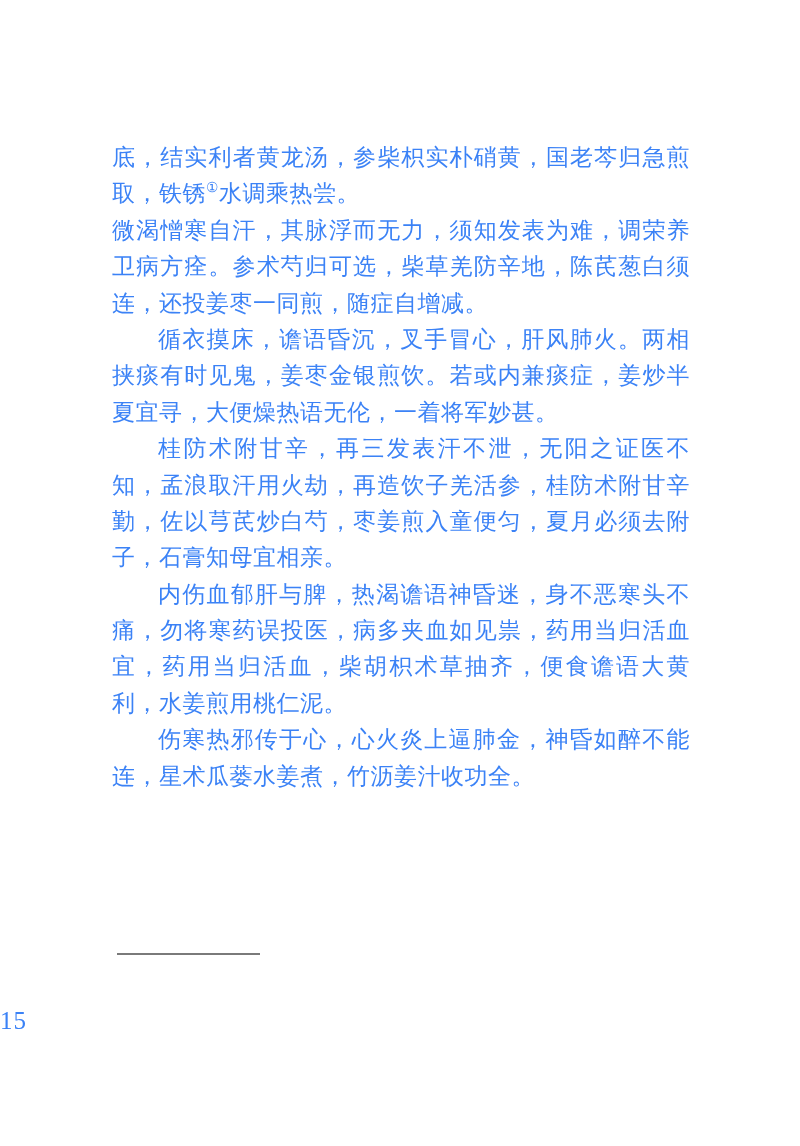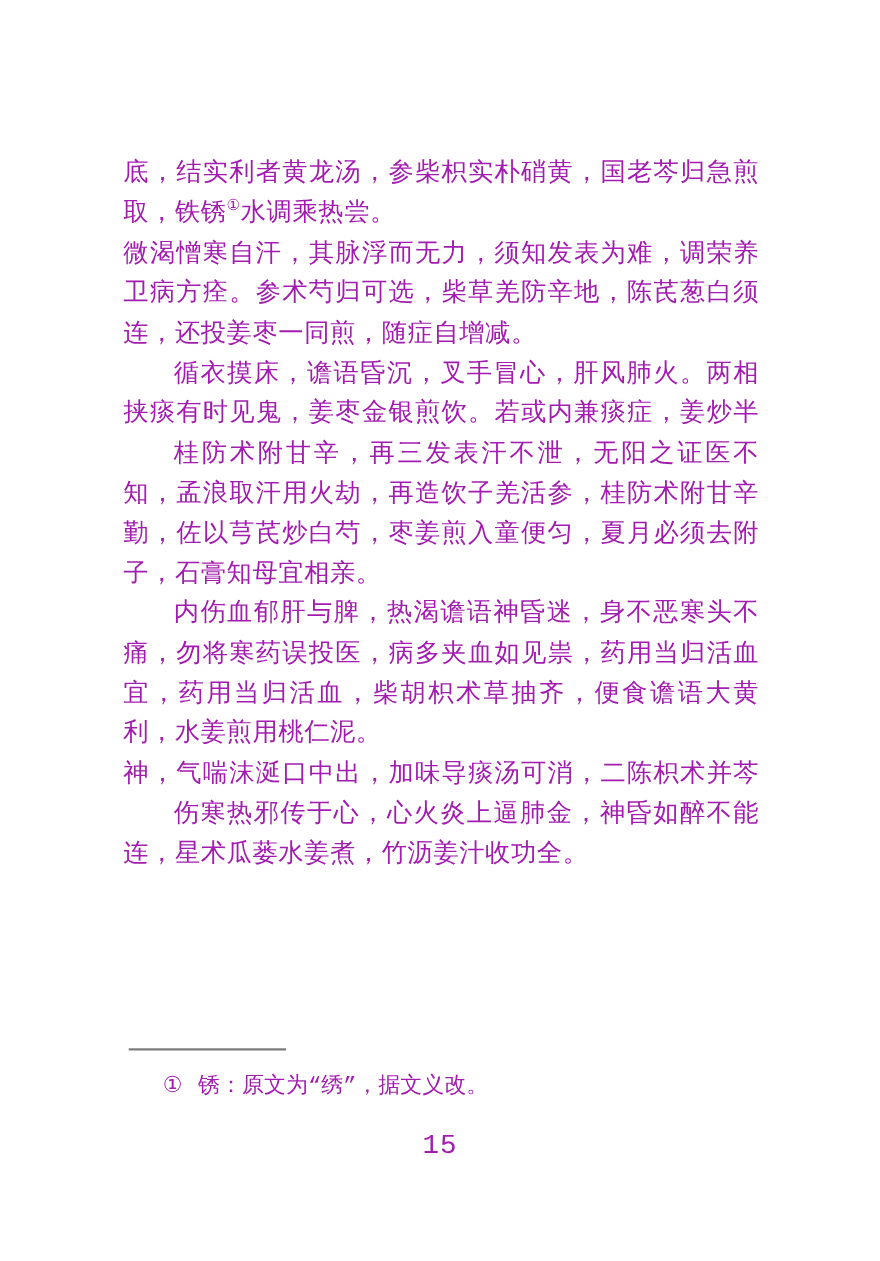--- a/index.html
+++ b/index.html
@@ -5,22 +5,22 @@
   html, body {
     margin: 0;
     padding: 0;
     background: #ffffff;
   }
   .page {
     position: relative;
     width: 800px;
     height: 1146px;
     background: #ffffff;
-    font-family: Liberation Mono, monospace;
-    color: #a21caf;
+    font-family: Liberation Serif, serif;
+    color: #3b82f6;
     overflow: hidden;
   }
   .text-block {
     position: absolute;
     left: 112px;
     top: 140px;
     width: 578px;
   }
   .line {
     margin: 0;
@@ -60,53 +60,49 @@
     line-height: 30px;
   }
   .fn-marker {
     margin-right: 14px;
   }
   .page-number {
     position: absolute;
     left: 0;
     top: 1007px;
     width: 800px;
-    text-align: center;
+    text-align: left;
     font-size: 25px;
     letter-spacing: 1px;
-    margin-top: 20px;
   }
 </style>
 </head>
 <body>
 
 <div class="page">
 
   <div class="text-block">
     <p class="line j">底，结实利者黄龙汤，参柴枳实朴硝黄，国老芩归急煎</p>
     <p class="line"><span>取，铁锈</span><span class="fn-ref">①</span><span>水调乘热尝。</span></p>
     <p class="line j">微渴憎寒自汗，其脉浮而无力，须知发表为难，调荣养</p>
     <p class="line j">卫病方痊。参术芍归可选，柴草羌防辛地，陈芪葱白须</p>
     <p class="line">连，还投姜枣一同煎，随症自增减。</p>
     <p class="line j ind">循衣摸床，谵语昏沉，叉手冒心，肝风肺火。两相</p>
     <p class="line j">挟痰有时见鬼，姜枣金银煎饮。若或内兼痰症，姜炒半</p>
+    <p class="line">夏宜寻，大便燥热语无伦，一着将军妙甚。</p>
     <p class="line j ind">桂防术附甘辛，再三发表汗不泄，无阳之证医不</p>
     <p class="line j">知，孟浪取汗用火劫，再造饮子羌活参，桂防术附甘辛</p>
     <p class="line j">勤，佐以芎芪炒白芍，枣姜煎入童便匀，夏月必须去附</p>
     <p class="line">子，石膏知母宜相亲。</p>
     <p class="line j ind">内伤血郁肝与脾，热渴谵语神昏迷，身不恶寒头不</p>
     <p class="line j">痛，勿将寒药误投医，病多夹血如见祟，药用当归活血</p>
     <p class="line j">宜，药用当归活血，柴胡枳术草抽齐，便食谵语大黄</p>
     <p class="line">利，水姜煎用桃仁泥。</p>
-    <p class="line j">神，气喘沫涎口中出，加味导痰汤可消，二陈枳术并芩</p>
     <p class="line j ind">伤寒热邪传于心，心火炎上逼肺金，神昏如醉不能</p>
     <p class="line">连，星术瓜蒌水姜煮，竹沥姜汁收功全。</p>
   </div>
 
   <div class="footnote-rule"></div>
 
-  <p class="footnote">
-    <span class="fn-marker">①</span><span>锈：原文为“绣”，据文义改。</span>
-  </p>
 
   <div class="page-number">15</div>
 
 </div>
 
 </body></html>

